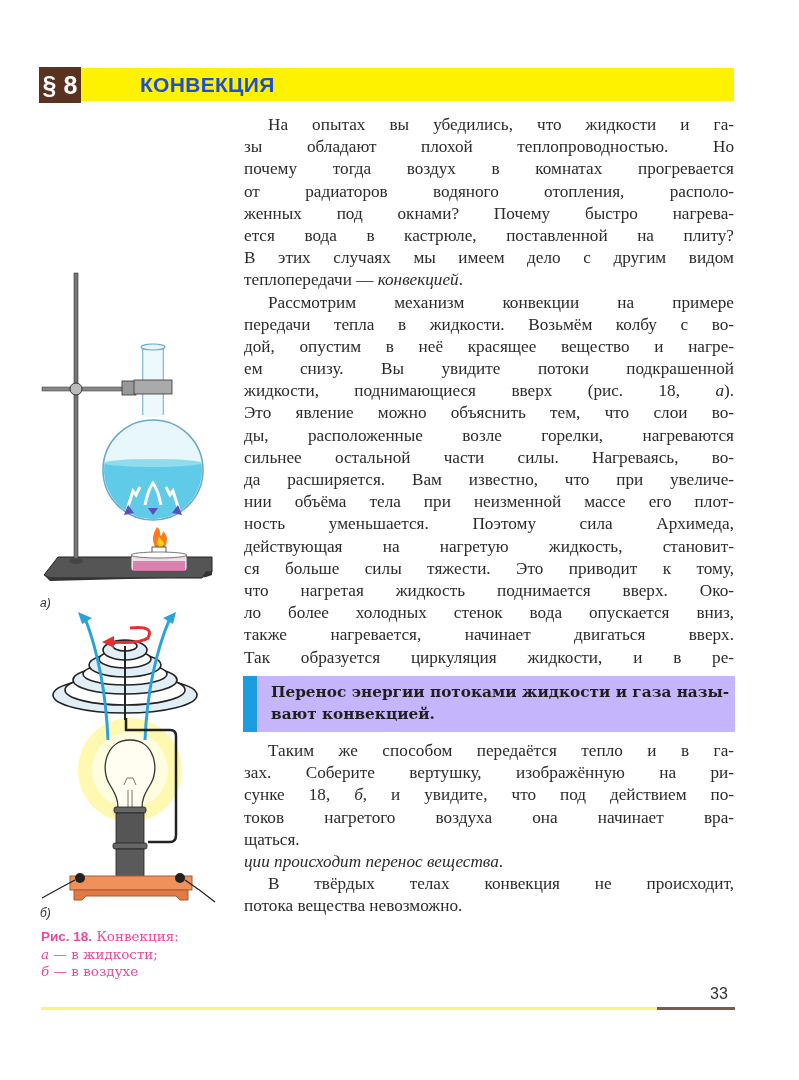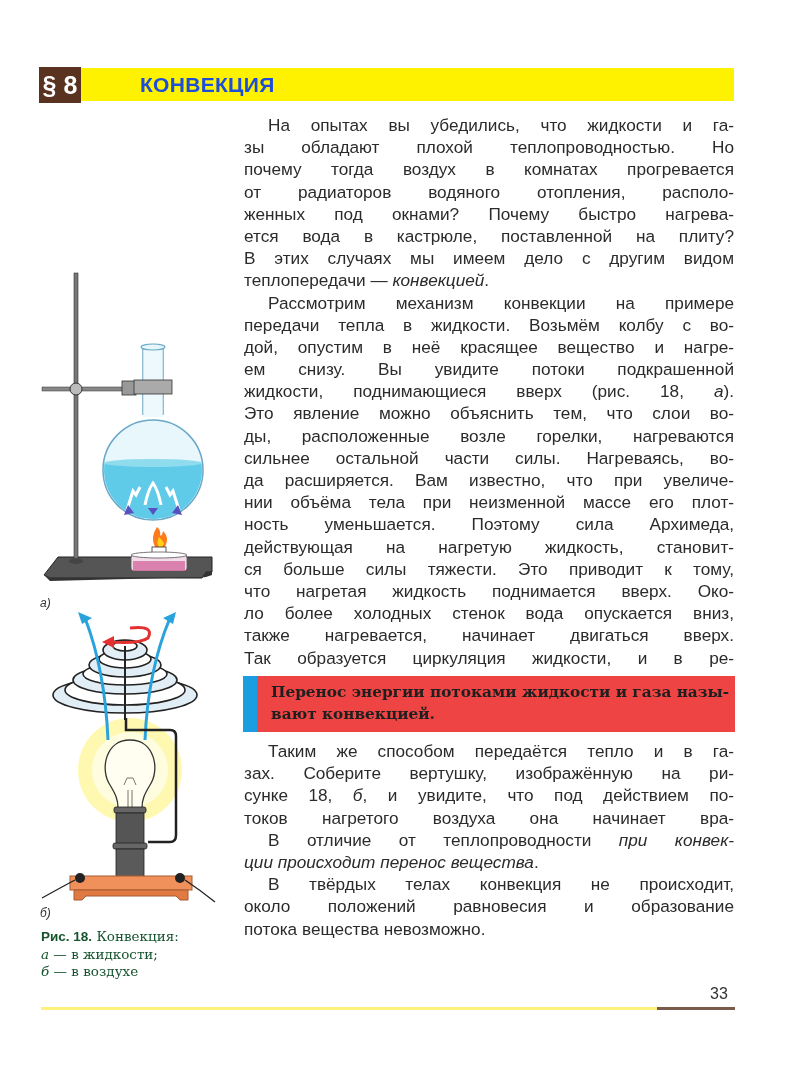--- a/index.html
+++ b/index.html
@@ -16,44 +16,44 @@
     background: #5a3220; color: #fff; font-family: "Liberation Sans", sans-serif;
     font-weight: bold; font-size: 25px; line-height: 36px; text-align: center;
     letter-spacing: 0px;
   }
   .section-title {
     position: absolute; left: 140px; top: 70px; font-family: "Liberation Sans", sans-serif;
     font-weight: bold; font-size: 21px; line-height: 30px; color: #1d4ed8; letter-spacing: 0.3px;
   }
   .text-col {
     position: absolute; left: 244px; top: 114px; width: 490px;
-    font-family: Liberation Sans, sans-serif; font-size: 17.2px; line-height: 22.2px; color: #2b2b2b;
+    font-family: Liberation Serif, serif; font-size: 17.2px; line-height: 22.2px; color: #2b2b2b;
   }
   .line { display: block; white-space: nowrap; text-align: justify; text-align-last: justify; height: 22.2px; }
   .line.last { text-align-last: left; }
   .indent { padding-left: 24px; }
   .it { font-style: italic; margin-top: 28px; }
   .definition-box {
     position: absolute; left: 243px; top: 676px; width: 492px; height: 56px;
-    background: #ef4444;
+    background: #c4b5fd;
   }
   .definition-box .stripe {
     position: absolute; left: 0; top: 0; width: 14px; height: 100%; background: #1b9ee0;
   }
   .definition-text {
     position: absolute; left: 28px; top: 6px; width: 453px;
     font-family: "DejaVu Serif", serif; font-weight: bold; font-size: 15.3px; line-height: 21px; color: #1f1f1f;
   }
   .text-col2 { top: 740px; }
   .fig-label {
     position: absolute; font-family: "Liberation Sans", sans-serif; font-size: 12px; color: #333; font-style: italic;
   }
   .caption {
     position: absolute; left: 41px; top: 928px; width: 200px;
-    font-family: "DejaVu Serif", serif; font-size: 13.5px; line-height: 17.5px; color: #14532d;
+    font-family: "DejaVu Serif", serif; font-size: 13.5px; line-height: 17.5px; color: #ec4899;
   }
   .caption .fig-num { font-family: "Liberation Sans", sans-serif; font-weight: bold; }
   .footer-line-yellow {
     position: absolute; left: 41px; top: 1007px; width: 618px; height: 3px; background: #fff27a;
   }
   .footer-line-brown {
     position: absolute; left: 657px; top: 1007px; width: 78px; height: 3px; background: #7a5a4a;
   }
   .page-number {
     position: absolute; left: 710px; top: 985px; font-family: "Liberation Sans", sans-serif;
@@ -104,26 +104,25 @@
     <span class="line">Перенос энергии потоками жидкости и газа назы-</span>
     <span class="line last">вают конвекцией.</span>
   </div>
 </div>
 
 <div class="text-col text-col2">
   <span class="line indent">Таким же способом передаётся тепло и в га-</span>
   <span class="line">зах. Соберите вертушку, изображённую на ри-</span>
   <span class="line"><span>сунке 18, </span><span class="it">б</span><span>, и увидите, что под действием по-</span></span>
   <span class="line">токов нагретого воздуха она начинает вра-</span>
-
-  <span class="line indent"><span>В отличие от теплопроводности </span><span class="it">при конвек-</span></span>
+  <span class="line last">щаться.</span>
+
   <span class="line last"><span class="it">ции происходит перенос вещества</span><span>.</span></span>
 
   <span class="line indent">В твёрдых телах конвекция не происходит,</span>
-  <span class="line">около положений равновесия и образование</span>
   <span class="line last">потока вещества невозможно.</span>
 </div>
 
 <svg style="left:30px; top:265px;" width="200" height="330" viewBox="0 0 200 330">
 
   <polygon points="14,310 28,292 182,292 182,307 176,307 172,313 20,313" fill="#555" stroke="#222" stroke-width="1"></polygon>
   <polygon points="14,310 20,313 172,313 176,307 182,307 182,310 176,312 20,316" fill="#333"></polygon>
 
   <rect x="44" y="8" width="4" height="288" fill="#777" stroke="#333" stroke-width="0.6"></rect>
   <ellipse cx="46" cy="296" rx="7" ry="3" fill="#444"></ellipse>

